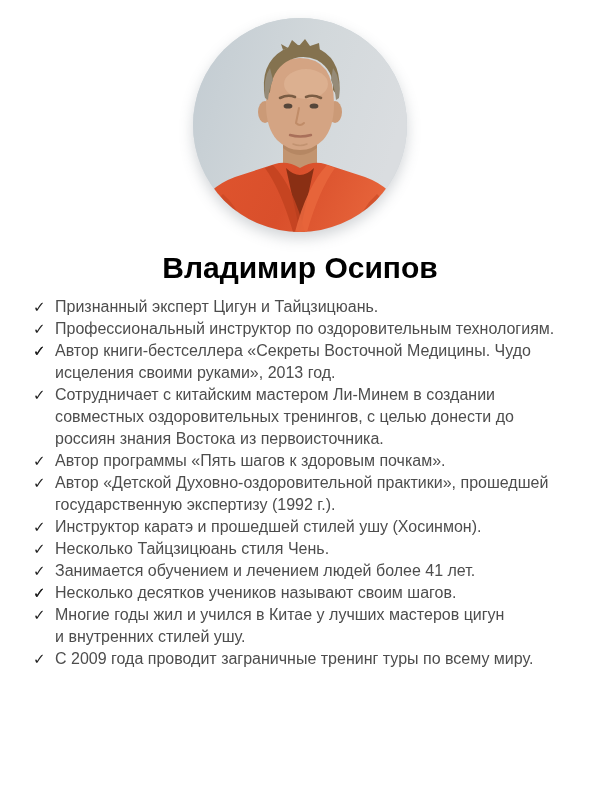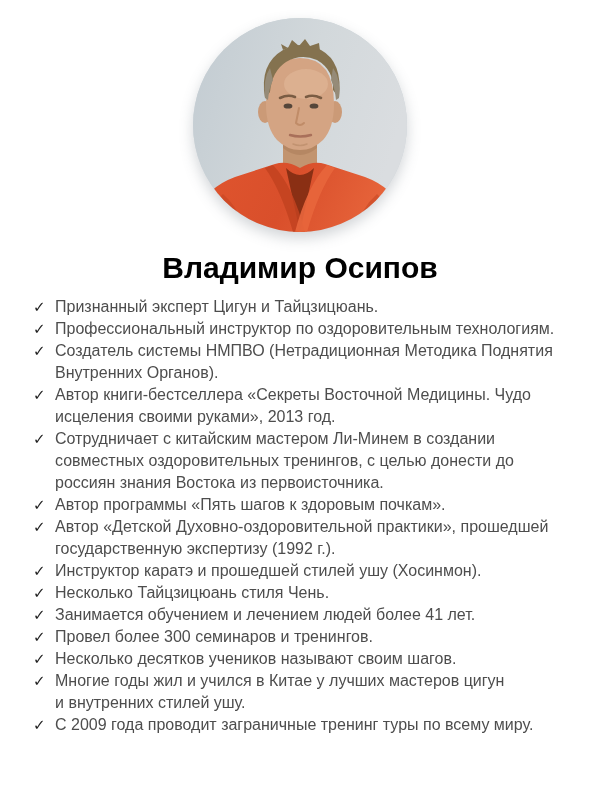--- a/index.html
+++ b/index.html
@@ -123,21 +123,20 @@
     <span class="cred-text">Признанный эксперт Цигун и Тайцзицюань.</span>
   </li>
 
   <li class="cred">
     <span class="check">✓</span>
     <span class="cred-text">Профессиональный инструктор по оздоровительным технологиям.</span>
   </li>
 
   <li class="cred">
     <span class="check">✓</span>
-    <span class="cred-text">Создатель системы НМПВО (Нетрадиционная Методика Поднятия Внутренних Органов).</span>
   </li>
 
   <li class="cred">
     <span class="check">✓</span>
     <span class="cred-text">Автор книги-бестселлера «Секреты Восточной Медицины. Чудо исцеления своими руками», 2013 год.</span>
   </li>
 
   <li class="cred">
     <span class="check">✓</span>
     <span class="cred-text">Сотрудничает с китайским мастером Ли-Минем в создании совместных оздоровительных тренингов, с целью донести до россиян знания Востока из первоисточника.</span>
@@ -163,21 +162,20 @@
     <span class="cred-text">Несколько Тайцзицюань стиля Чень.</span>
   </li>
 
   <li class="cred">
     <span class="check">✓</span>
     <span class="cred-text">Занимается обучением и лечением людей более 41 лет.</span>
   </li>
 
   <li class="cred">
     <span class="check">✓</span>
-    <span class="cred-text">Провел более 300 семинаров и тренингов.</span>
   </li>
 
   <li class="cred">
     <span class="check">✓</span>
     <span class="cred-text">Несколько десятков учеников называют своим шагов.</span>
   </li>
 
   <li class="cred">
     <span class="check">✓</span>
     <span class="cred-text">Многие годы жил и учился в Китае у лучших мастеров цигун и&nbsp;внутренних стилей ушу.</span>

